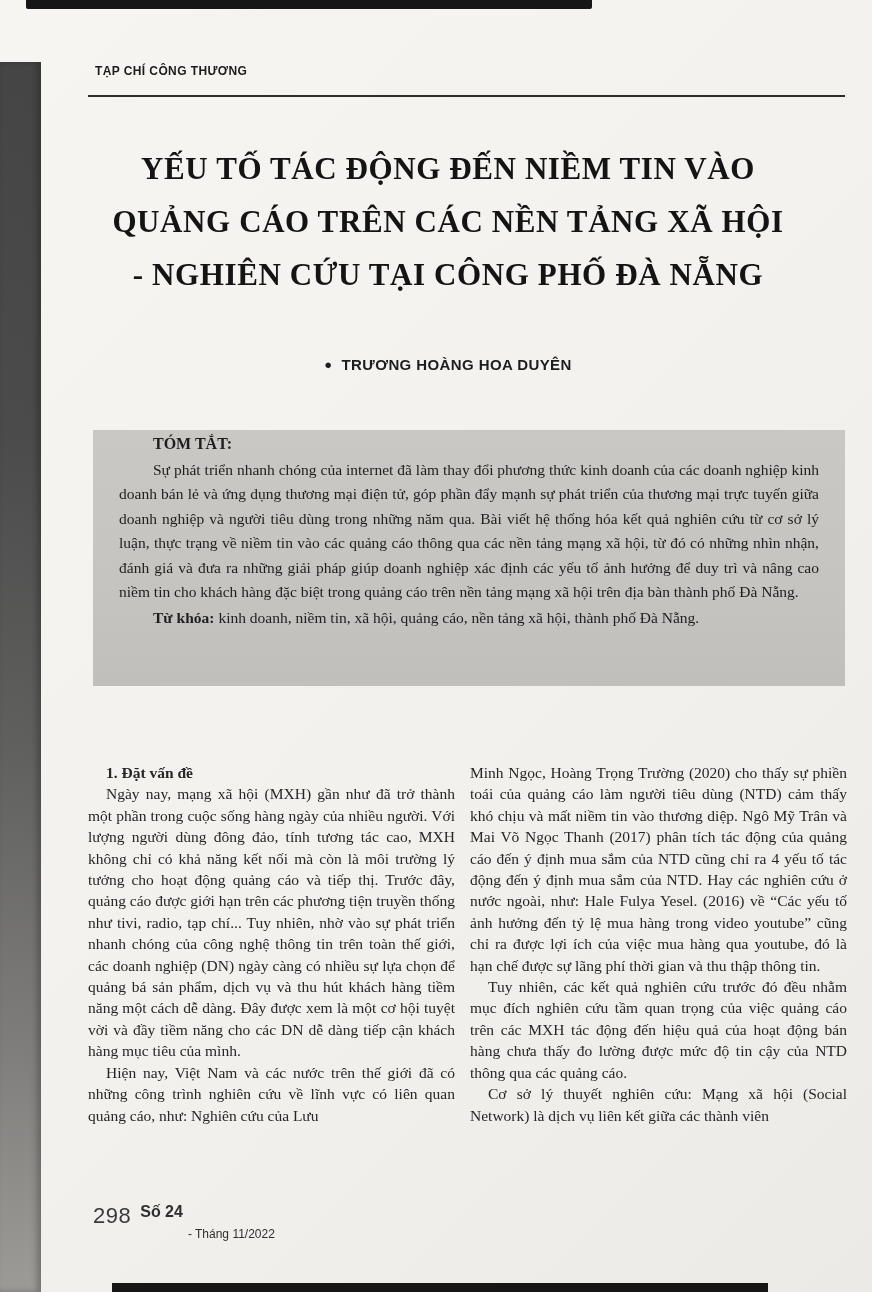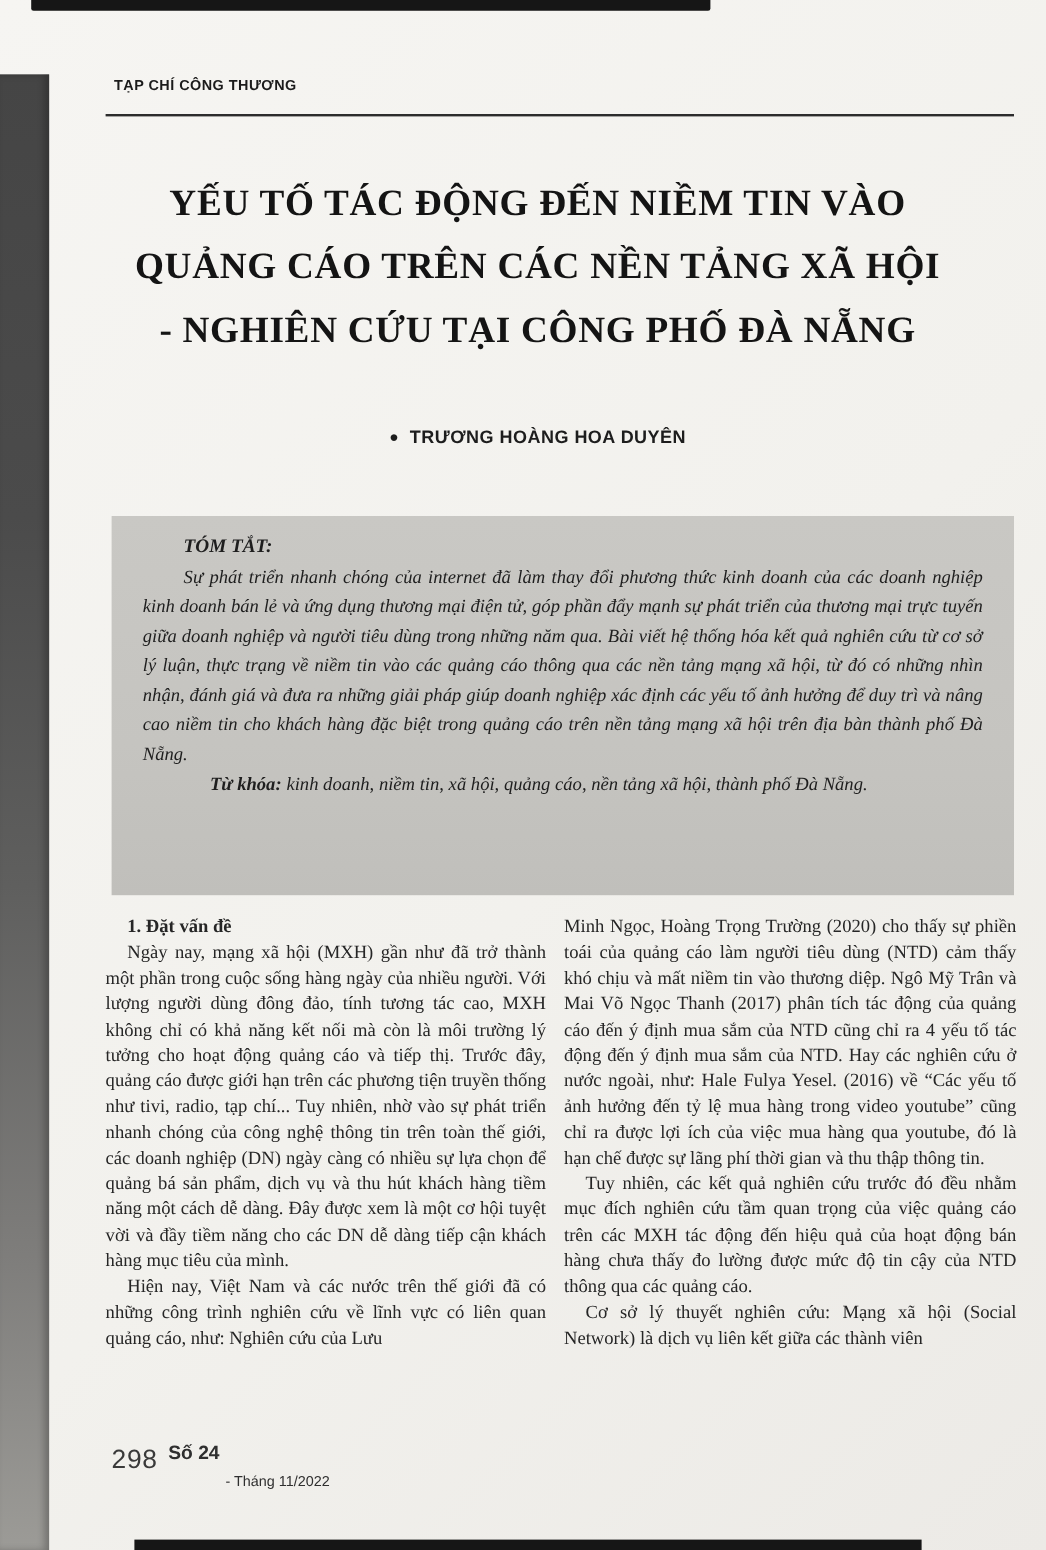--- a/index.html
+++ b/index.html
@@ -42,33 +42,32 @@
   .author {
     position:absolute; left:48px; top:356px; width:800px;
     text-align:center;
     font-family:"Liberation Sans", sans-serif;
     font-weight:bold; font-size:15px; letter-spacing:0.4px;
     color:#1d1d1d;
   }
   .author .bullet { font-size:13px; margin-right:9px; position:relative; top:-1px; }
   
   .abstract {
-    position:absolute; left:93px; top:430px; width:752px; height:316px;
+    position:absolute; left:93px; top:430px; width:752px; height:256px;
     background:linear-gradient(180deg,#c9c8c4 0%, #c5c4c0 60%, #c0bfbb 100%);
-    padding:14px 26px 0 26px;
+    padding:2px 26px 0 26px;
     font-size:15.5px; line-height:24.5px;
     text-align:justify;
     color:#1e1e1e;
     overflow:hidden;
-    font-style:italic;
   }
   .abs-head { font-weight:bold; font-size:16px; text-indent:34px; margin-bottom:1px; }
   .abs-body { text-indent:34px; }
   .abs-keywords { text-indent:34px; margin-top:1px; }
-  .abs-keywords b { margin-right:4px;margin-left:22px; }
+  .abs-keywords b { margin-right:4px; }
   
   .col {
     position:absolute; top:762px;
     font-size:15.5px; line-height:21.4px;
     text-align:justify;
     color:#262626;
   }
   .col-left { left:88px; width:367px; }
   .col-right { left:470px; width:377px; }
   .col p { text-indent:18px; }

